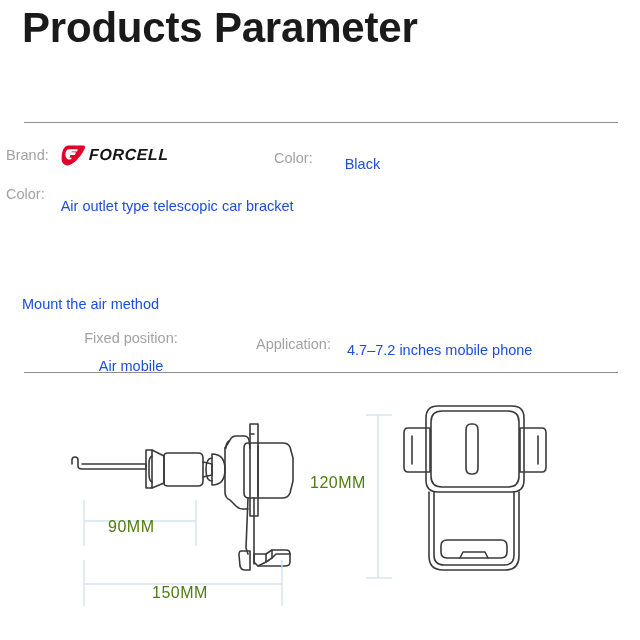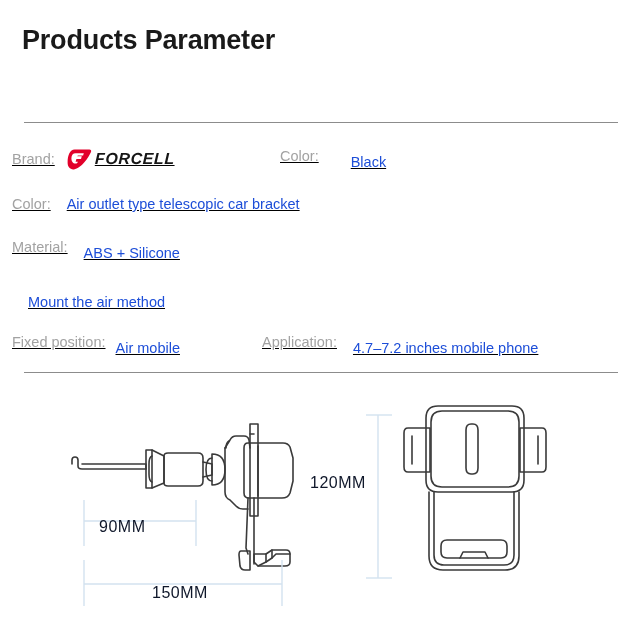--- a/index.html
+++ b/index.html
@@ -15,22 +15,22 @@
     width: 640px;
     height: 640px;
     background: #ffffff;
     overflow: hidden;
   }
 
   
   .page-title {
     position: absolute;
     left: 22px;
-    top: 18px;
-    font-size: 27px;
+    top: 6px;
+    font-size: 42px;
     font-weight: bold;
     color: #1a1a1a;
     letter-spacing: -0.2px;
     line-height: 44px;
     white-space: nowrap;
   }
 
   
   .rule {
     position: absolute;
@@ -38,27 +38,26 @@
     width: 594px;
     height: 1px;
     background: #8c8c8c;
   }
   .rule.top { top: 122px; }
   .rule.bottom { top: 372px; }
 
   
   .spec-row {
     position: absolute;
-    left: 12px;
+    left: 6px;
     width: 600px;
     height: 26px;
     display: flex;
-    align-items: flex-end;
+    align-items: flex-start;
     white-space: nowrap;
-    text-decoration: underline;
   }
   .spec-label {
     font-size: 14.5px;
     color: #a2a2a2;
     font-weight: normal;
   }
   .spec-value {
     font-size: 14.5px;
     color: #1d4ed8;
     font-weight: normal;
@@ -102,25 +101,25 @@
   .diagram-area {
     position: absolute;
     left: 0;
     top: 388px;
     width: 640px;
     height: 252px;
   }
   .dim-label {
     position: absolute;
     font-size: 16px;
-    color: #0f172a;
+    color: #4d7c0f;
     letter-spacing: 0.5px;
     white-space: nowrap;
   }
-  .dim-90 { left: 99px; top: 130px; }
+  .dim-90 { left: 108px; top: 130px; }
   .dim-150 { left: 152px; top: 196px; }
   .dim-120 { left: 310px; top: 86px; }
 
   .svg-layer {
     position: absolute;
     left: 0;
     top: 0;
   }
 </style>
 </head>
@@ -157,34 +156,29 @@
     </div>
   </div>
 
   <div class="spec-row row-name">
     <span class="spec-label">Color:</span>
     <span class="gap-md"></span>
     <span class="spec-value">Air outlet type telescopic car bracket</span>
   </div>
 
   <div class="spec-row row-weight">
-    <div class="col-b">
-      <span class="spec-label">Material:</span>
-      <span class="gap-md"></span>
-      <span class="spec-value">ABS + Silicone</span>
-    </div>
   </div>
 
   <div class="spec-row row-install">
     <span class="gap-md"></span>
     <span class="spec-value">Mount the air method</span>
   </div>
 
   <div class="spec-row row-fixed">
-    <div class="col-a" style="width:250px;">
+    <div class="col-a" style="width:250px;flex-direction:column;">
       <span class="spec-label">Fixed position:</span>
       <span class="gap-sm"></span>
       <span class="spec-value">Air mobile</span>
     </div>
     <div class="col-b">
       <span class="spec-label">Application:</span>
       <span class="gap-md"></span>
       <span class="spec-value">4.7–7.2 inches mobile phone</span>
     </div>
   </div>

